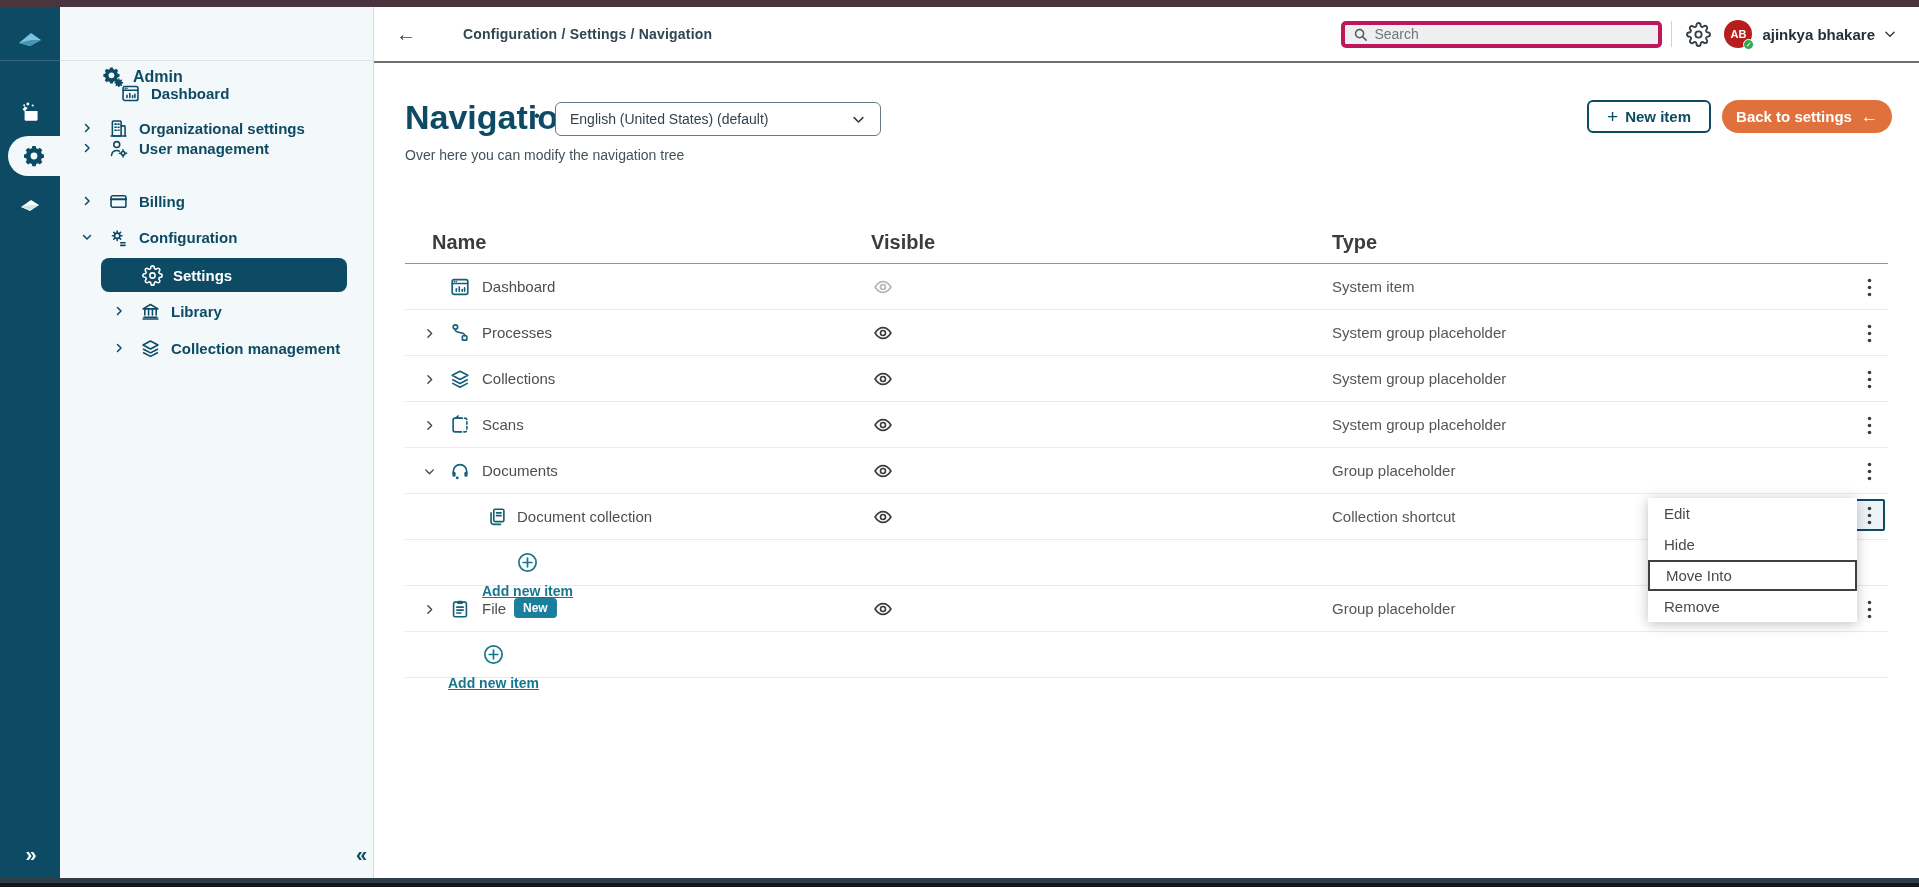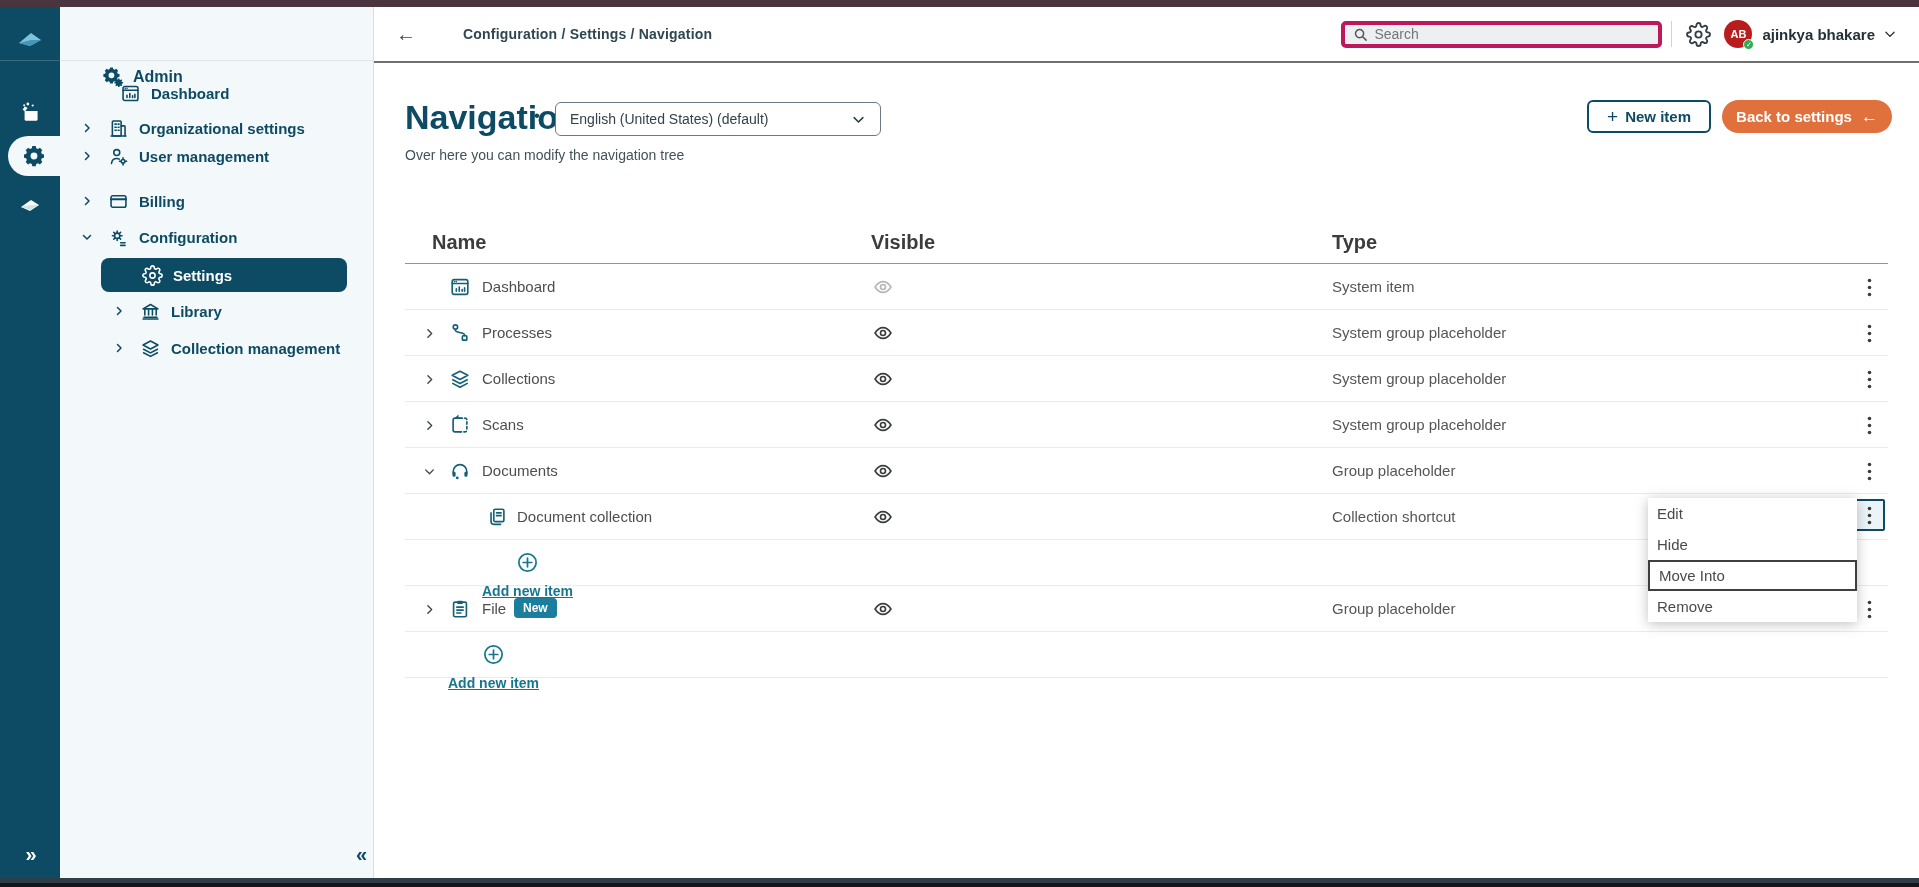--- a/index.html
+++ b/index.html
@@ -86,21 +86,21 @@
   .r-type { position:absolute; left:927px; top:14px; font-size:15px; color:#565656; white-space:nowrap; }
   .r-kebab { position:absolute; right:6px; top:8px; width:26px; height:30px; display:flex; align-items:center; justify-content:center; color:#3a3d3f; cursor:pointer; }
   .r-kebab.active { right:3px; top:5px; width:32px; height:32px; border:2px solid #0d4a63; background:#edf4f8; border-radius:2px; }
   .add-link-wrap { position:absolute; top:11px; display:flex; align-items:center; gap:9px; color:#17768f; cursor:pointer;flex-direction:column; }
   .add-link-wrap.lvl0 { left:43px; } .add-link-wrap.lvl1 { left:77px; }
   .add-plus { width:23px; height:23px; display:flex; }
   .add-label { font-size:14px; font-weight:700; text-decoration:underline; }
 
   
   .ctx-menu { position:absolute; left:1274px; top:435px; width:209px; background:#fff; box-shadow:0 2px 12px rgba(0,0,0,0.25); z-index:10; }
-  .ctx-item { height:31px; display:flex; align-items:center; padding-left:9px; font-size:15px; color:#4a4a4a; cursor:pointer; }
+  .ctx-item { height:31px; display:flex; align-items:center; padding-left:16px; font-size:15px; color:#4a4a4a; cursor:pointer; }
   .ctx-item.focused { border:2px solid #3f3f3e; }
 
   svg { display:block; }
 </style>
 </head>
 <body>
 
 <div class="top-strip"></div>
 
 <div class="shell">
@@ -171,21 +171,21 @@
         <svg width="21" height="21" viewBox="0 0 24 24" fill="none" stroke="currentColor" stroke-width="1.8" stroke-linecap="round">
           <rect x="5" y="3.5" width="10" height="17" rx="1"></rect>
             <path d="M15 9h3.5a1 1 0 0 1 1 1v10.5"></path>
             <path d="M3.5 20.5h17"></path>
           <path d="M8 7h1.4 M8 10.5h1.4 M8 14h1.4 M11.6 7h1 M11.6 10.5h1 M11.6 14h1"></path>
         </svg>
       </span>
       <span class="nav-label">Organizational settings</span>
     </div>
 
-    <div class="nav-item lvl0" style="top:132px;">
+    <div class="nav-item lvl0" style="top:124px;">
       <span class="nav-chevron">
         <svg width="12" height="12" viewBox="0 0 24 24" fill="none" stroke="currentColor" stroke-width="3" stroke-linecap="round" stroke-linejoin="round">
             <path d="M9 5l7 7-7 7"></path>
           </svg>
       </span>
       <span class="nav-icon">
         <svg width="21" height="21" viewBox="0 0 24 24" fill="none" stroke="currentColor" stroke-width="1.8" stroke-linecap="round">
           <circle cx="10" cy="7.5" r="3.4"></circle>
             <path d="M4 20c.3-3.4 2.8-5.8 6-5.8 1.1 0 2.1.3 3 .8"></path>
           <circle cx="17.2" cy="17.5" r="2.1"></circle>

